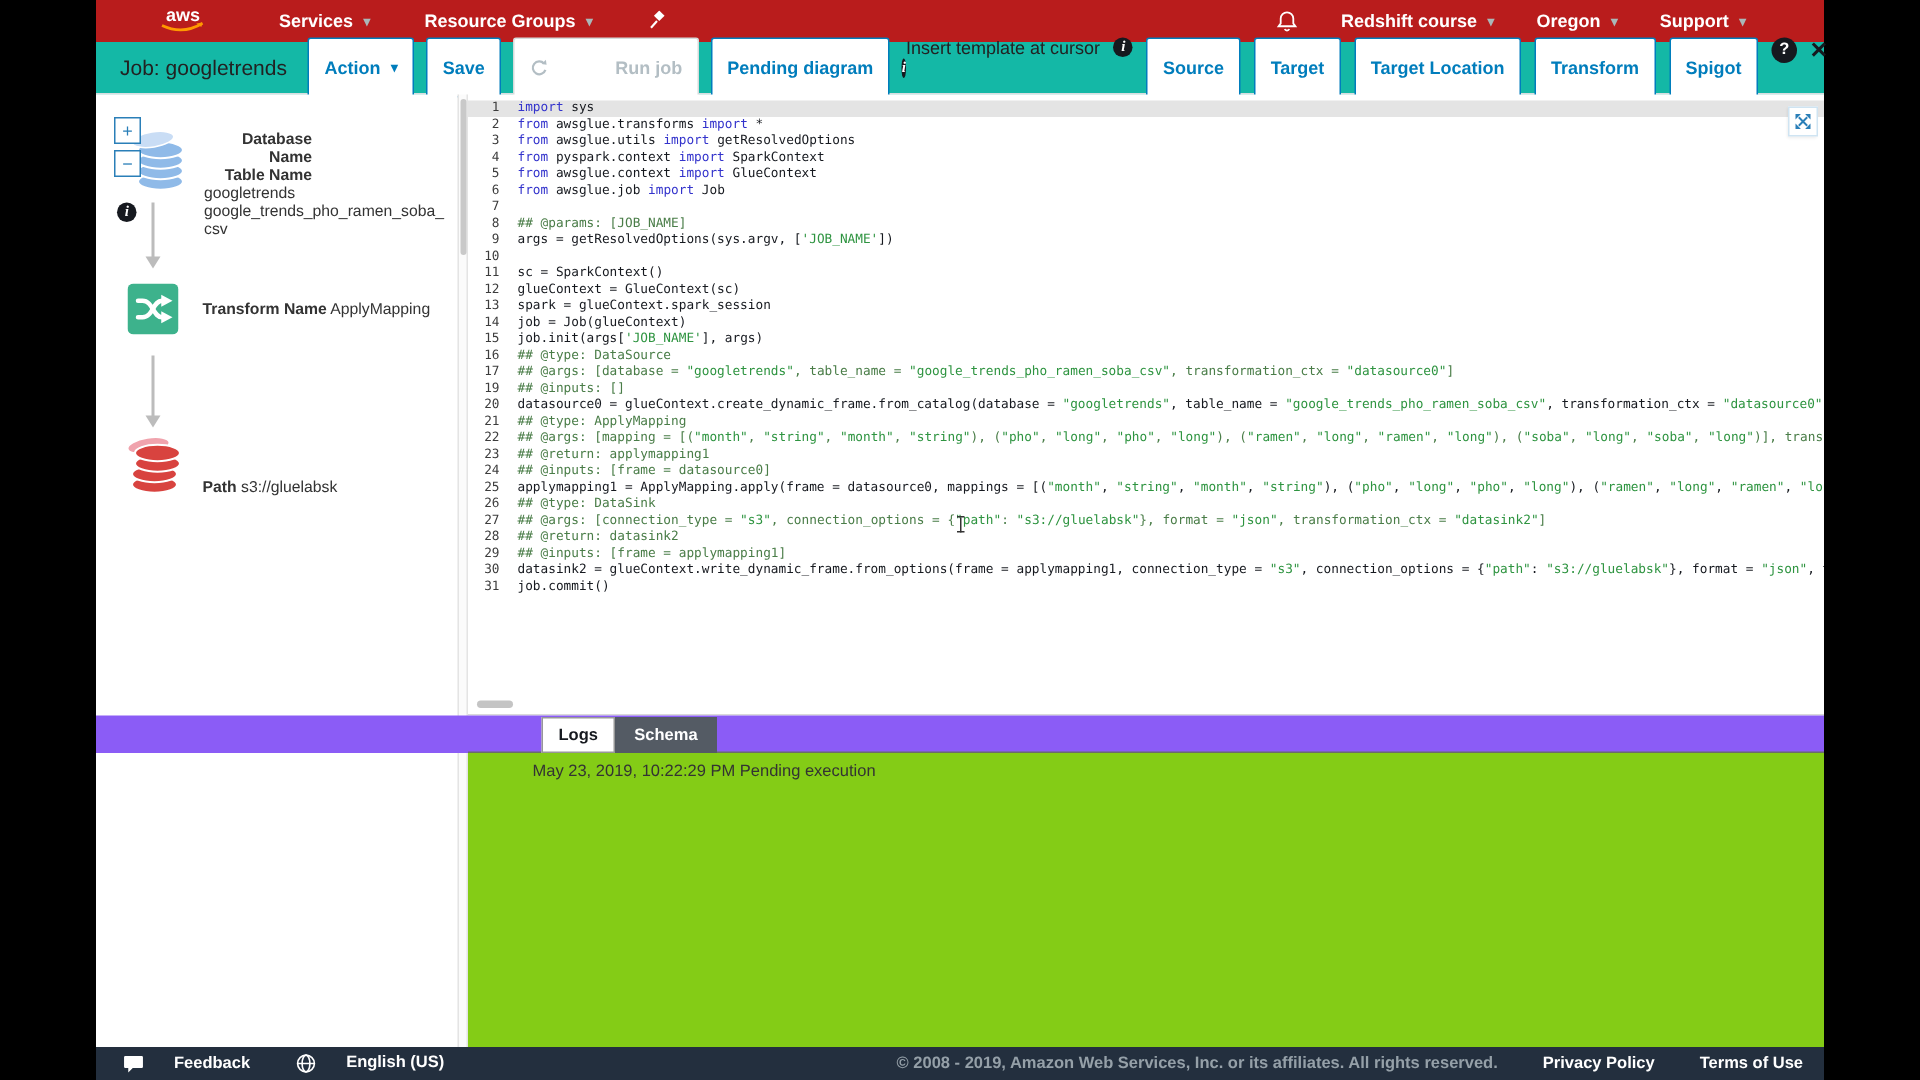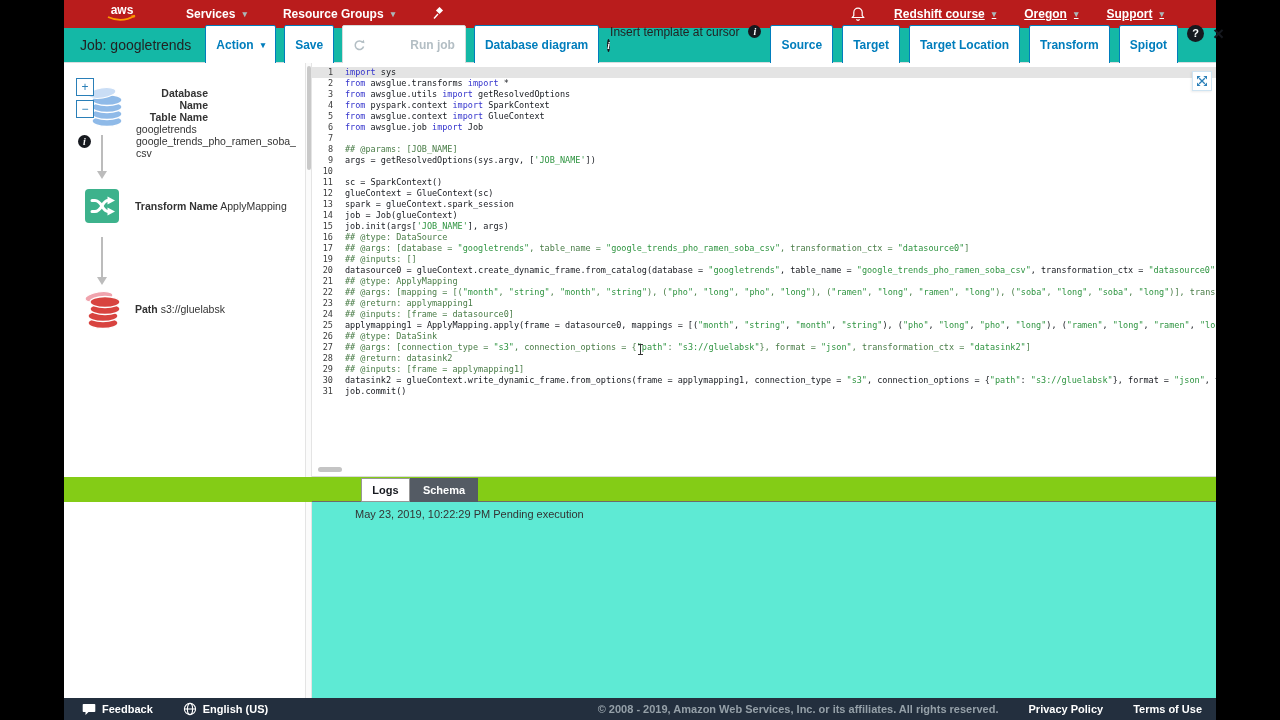--- a/index.html
+++ b/index.html
@@ -5,21 +5,21 @@
   * { margin:0; padding:0; box-sizing:border-box; }
   html,body { width:1280px; height:720px; background:#000; font-family:"Liberation Sans", sans-serif; overflow:hidden; }
   .app { position:absolute; left:64px; top:0; width:1152px; height:720px; background:#fff; }
 
   
   .topnav { position:absolute; left:0; top:0; width:100%; height:28px; background:#b91c1c; display:flex; align-items:center; color:#fff; font-size:12px; }
   .topnav .nav-item { display:flex; align-items:center; gap:5px; font-weight:bold; cursor:pointer; }
   .caret { font-size:9px; color:#aab7b8; margin-left:2px; }
   .aws-logo { margin-left:40px; }
   .nav-left { display:flex; align-items:center; gap:36px; margin-left:46px; }
-  .nav-right { display:flex; align-items:center; gap:28px; margin-left:auto; margin-right:52px;text-decoration:underline; }
+  .nav-right { display:flex; align-items:center; gap:28px; margin-left:auto; margin-right:52px; }
 
   
   .jobbar { position:absolute; left:0; top:28px; width:100%; height:35px; background:#14b8a6; border-bottom:1px solid #d9dde0; display:flex; align-items:center; padding:0 14px 0 16px; }
   .job-title { font-size:14px; color:#222; margin-right:14px; white-space:nowrap; }
   .btn { display:inline-flex; align-items:center; gap:5px; height:40px; padding:0 10px; border:1px solid #007dbc; border-radius:2px; background:#fff; color:#007dbc; font-size:12px; font-weight:bold; margin-right:8px; cursor:pointer; white-space:nowrap; }
   .btn.disabled { border-color:#d5dbdb; color:#b3bec4; cursor:default;gap:44px; }
   .btn .caret { color:#007dbc; }
   .info-dot { display:inline-block; width:13px; height:13px; border-radius:50%; background:#16191f; color:#fff; font-family:"Liberation Serif", serif; font-weight:bold; font-style:italic; font-size:10px; line-height:13px; text-align:center; }
   .jobbar-right { display:flex; margin-left:auto; gap:9px; }
   .insert-label { font-size:12px; color:#222; white-space:nowrap; }
@@ -47,31 +47,31 @@
   .tok-k { color:#3333cc; }
   .tok-c { color:#4a7d48; }
   .tok-s { color:#2e9440; }
   .hscroll-thumb { position:absolute; left:254px; top:467px; width:24px; height:5px; border-radius:3px; background:#c4c4c4; }
   .expand-btn { position:absolute; left:1128px; top:71px; width:20px; height:20px; background:#fff; border:1px solid #cfe4f2; display:flex; align-items:center; justify-content:center; cursor:pointer; box-shadow:-1px 1px 2px rgba(0,0,0,.08); }
   .ibeam { position:absolute; left:573px; top:344px; width:7px; height:12px; pointer-events:none; }
   .ibeam:before { content:""; position:absolute; left:3px; top:1px; width:1px; height:10px; background:#333; }
   .ibeam:after { content:""; position:absolute; left:1px; top:0; width:5px; height:1px; background:#333; box-shadow:0 10px 0 #333; }
 
   
-  .tabzone { position:absolute; left:0; top:477px; width:1152px; height:25px; background:#84cc16; }
+  .tabzone { position:absolute; left:0; top:477px; width:1152px; height:25px; background:#8b5cf6; }
   .tabzone .baseline { position:absolute; left:248px; right:0; bottom:0; height:1px; background:#6b6b6b; }
   .tab { position:absolute; bottom:0; height:24px; font-size:11px; font-weight:bold; display:flex; align-items:center; justify-content:center; cursor:pointer; }
   .tab-logs { left:297px; width:49px; background:#fff; border:1px solid #979797; color:#16191f; z-index:2; }
   .tab-schema { left:346px; width:68px; background:#545b64; color:#fff; border:1px solid #545b64; z-index:2; }
-  .logs-panel { position:absolute; left:248px; top:502px; width:904px; height:196px; background:#5eead4; }
+  .logs-panel { position:absolute; left:248px; top:502px; width:904px; height:196px; background:#84cc16; }
   .log-entry { position:absolute; left:43px; top:6px; font-size:11px; color:#333; }
 
   
   .footer { position:absolute; left:0; top:698px; width:100%; height:22px; background:#232f3e; display:flex; align-items:center; font-size:11px; color:#fff; }
-  .footer .f-item { display:flex; align-items:center; gap:6px; font-weight:bold; cursor:pointer; }
+  .footer .f-item { display:flex; align-items:flex-start; gap:20px; font-weight:bold; cursor:pointer; }
   .f-left { display:flex; align-items:center; gap:30px; margin-left:18px; }
   .f-right { display:flex; align-items:center; gap:30px; margin-left:auto; margin-right:14px;padding-left:32px; }
   .copyright { color:#95a0a8; font-weight:normal; cursor:default; }
 </style>
 </head>
 <body>
 
 <div class="app">
 
   <div class="topnav">
@@ -130,21 +130,21 @@
       <span>Save</span>
     </div>
     <div class="btn disabled">
       <svg width="13" height="13" viewBox="0 0 13 13">
         <path d="M10.6 7.6a4.3 4.3 0 1 1-0.9-4.3" fill="none" stroke="#b3bec4" stroke-width="1.5"></path>
         <path d="M10.9 0.8l.5 3.4-3.3-.6z" fill="#b3bec4"></path>
       </svg>
       <span>Run job</span>
     </div>
     <div class="btn">
-      <span>Database diagram</span>
+      <span>Pending diagram</span>
     </div>
     <span class="info-dot">i</span>
 
     <div class="jobbar-right">
       <span class="insert-label">Insert template at cursor</span>
       <span class="info-dot">i</span>
       <div class="btn">
           <span>Source</span>
         </div>
       <div class="btn">
@@ -217,21 +217,21 @@
 
     <svg style="position:absolute;left:20px;top:222px;" width="40" height="46" viewBox="0 0 40 46">
       <g fill="#d8433f" stroke="#fff" stroke-width="1.4">
         <ellipse cx="19" cy="38" rx="15" ry="5.5"></ellipse>
         <ellipse cx="19" cy="31" rx="15" ry="5.5"></ellipse>
         <ellipse cx="21" cy="24" rx="15" ry="5.5"></ellipse>
       </g>
       <ellipse cx="15" cy="12" rx="14" ry="5" fill="#f0a3ad" stroke="#fff" stroke-width="1" transform="rotate(-9 15 12)"></ellipse>
       <ellipse cx="21" cy="17" rx="15" ry="5.5" fill="#d8433f" stroke="#fff" stroke-width="1.4"></ellipse>
     </svg>
-    <div class="node-label" style="left:71px;top:240px;white-space:nowrap;">
+    <div class="node-label" style="left:71px;top:256px;white-space:nowrap;">
       <b>Path</b>
       <span>s3://gluelabsk</span>
     </div>
   </div>
 
   <div class="panel-divider">
     <div class="thumb"></div>
   </div>
 
   <div class="editor">

